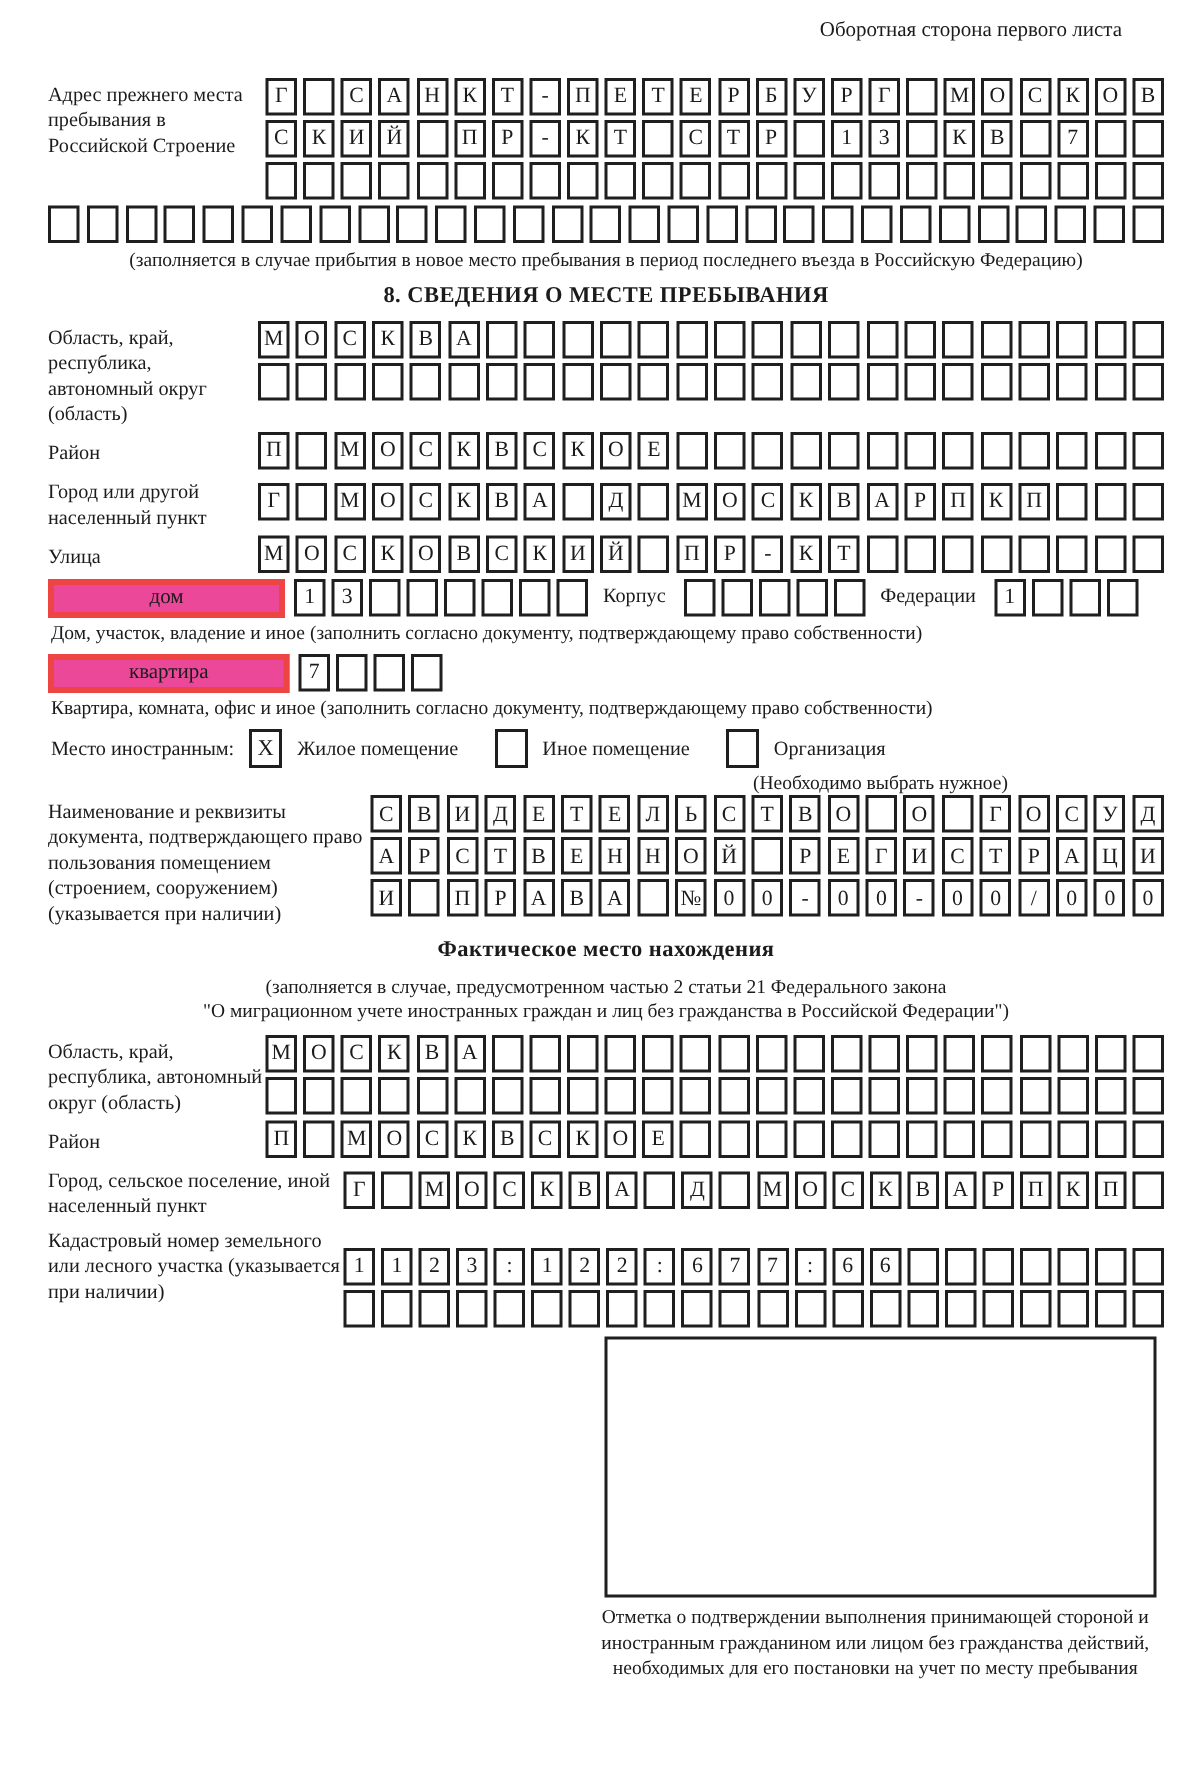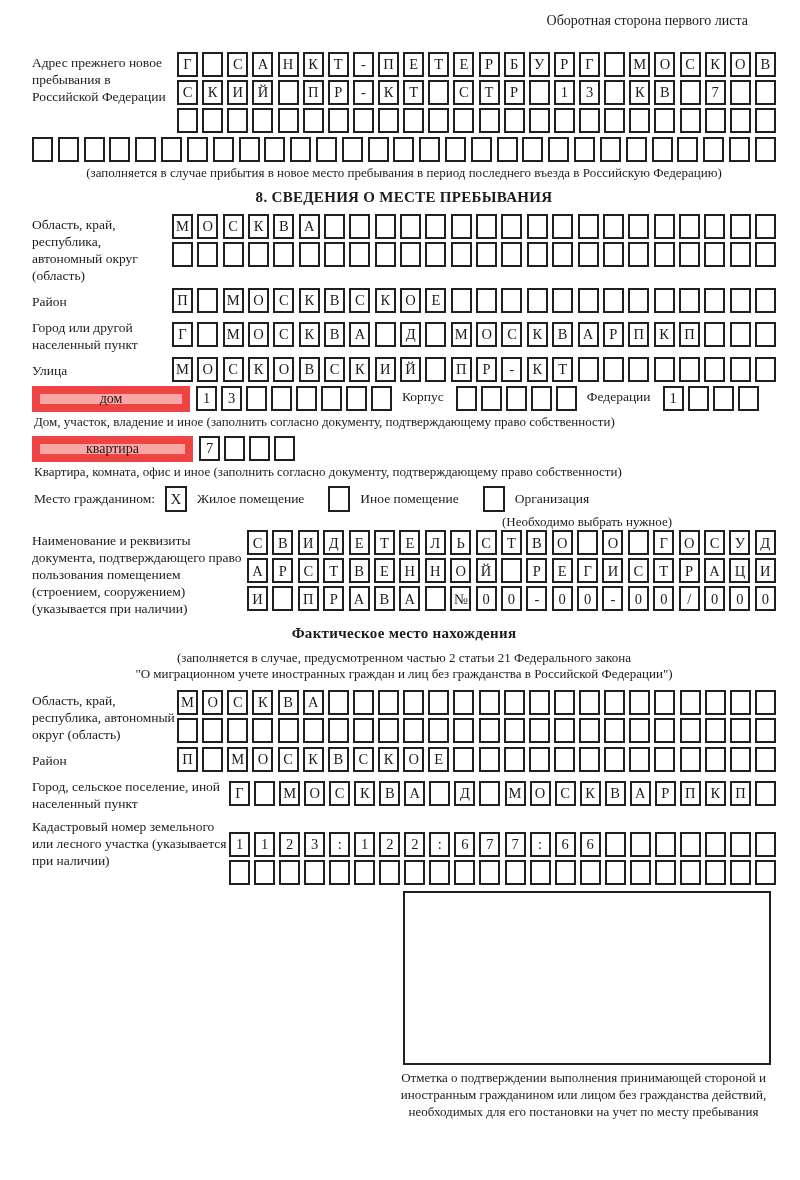--- a/index.html
+++ b/index.html
@@ -24,22 +24,22 @@
   .cell{
     flex:0 0 21px; width:21px; height:25px; box-sizing:border-box;
     border:2px solid #1f1f1f; display:flex; align-items:center; justify-content:center;
     font-size:14.5px; background:#fff;
   }
   .fullrow{ margin-top:4px;}
   .caption{ text-align:center; font-size:13px; margin:3px 0 5px 0;}
   .caption-left{ text-align:left; font-size:13px; margin:2px 0 6px 2px;}
   .h-section{ text-align:center; font-weight:bold; font-size:15px; margin:7px 0 7px 0; letter-spacing:.3px;}
   .boxlabel{
-    box-sizing:border-box; border:8px solid #ef4444; height:26px;
-    display:flex; align-items:center; justify-content:center; font-size:14px; background:#fca5a5;
+    box-sizing:border-box; border:4px solid #ef4444; height:26px;
+    display:flex; align-items:center; justify-content:center; font-size:14px; background:#ec4899;
   }
   .house-box{ width:158px;}
   .apt-box{ width:161px;}
   .inline-lbl{ padding:3px 6px 0 10px; white-space:nowrap;}
   .houserow{ display:flex; align-items:flex-start; width:100%;}
   .houserow .cells-gap{ margin-left:6px;}
   .cbrow{ display:flex; align-items:center; gap:10px; margin:6px 0 2px 2px;}
   .cb{
     width:22px; height:26px; box-sizing:border-box; border:2px solid #1f1f1f;
     display:flex; align-items:center; justify-content:center; font-size:15px; background:#fff;
@@ -51,21 +51,21 @@
   .stamp-inner{ width:385px;}
   .stamp-box{ width:368px; height:174px; box-sizing:border-box; border:2px solid #1f1f1f; margin-left:12px; background:#fff;}
   .stamp-caption{ text-align:center; font-size:13px; line-height:17px; margin-top:4px;}
 </style>
 </head>
 <body>
 
 <div class="corner">Оборотная сторона первого листа</div>
 
 <div class="field">
-  <div class="lbl">Адрес прежнего новое пребывания в Российской Федерации</div>
+  <div class="lbl">Адрес прежнего места пребывания в Российской Строение</div>
   <div class="grow stack">
     <div class="cells">
         <span class="cell filled">Г</span>
         <span class="cell"></span>
         <span class="cell filled">С</span>
         <span class="cell filled">А</span>
         <span class="cell filled">Н</span>
         <span class="cell filled">К</span>
         <span class="cell filled">Т</span>
         <span class="cell filled">-</span>
@@ -358,21 +358,21 @@
   <div class="cells-gap">
       <span class="cell filled">7</span>
       <span class="cell"></span>
       <span class="cell"></span>
       <span class="cell"></span>
     </div>
 </div>
 <div class="caption-left">Квартира, комната, офис и иное (заполнить согласно документу, подтверждающему право собственности)</div>
 
 <div class="cbrow">
-  <span>Место гражданином:</span>
+  <span>Место иностранным:</span>
   <span class="cb">X</span>
   <span class="opt-lbl">Жилое помещение</span>
   <span class="cb"></span>
   <span class="opt-lbl">Иное помещение</span>
   <span class="cb"></span>
   <span class="opt-lbl">Организация</span>
 </div>
 <div class="note-center">(Необходимо выбрать нужное)</div>
 
 <div class="field">

